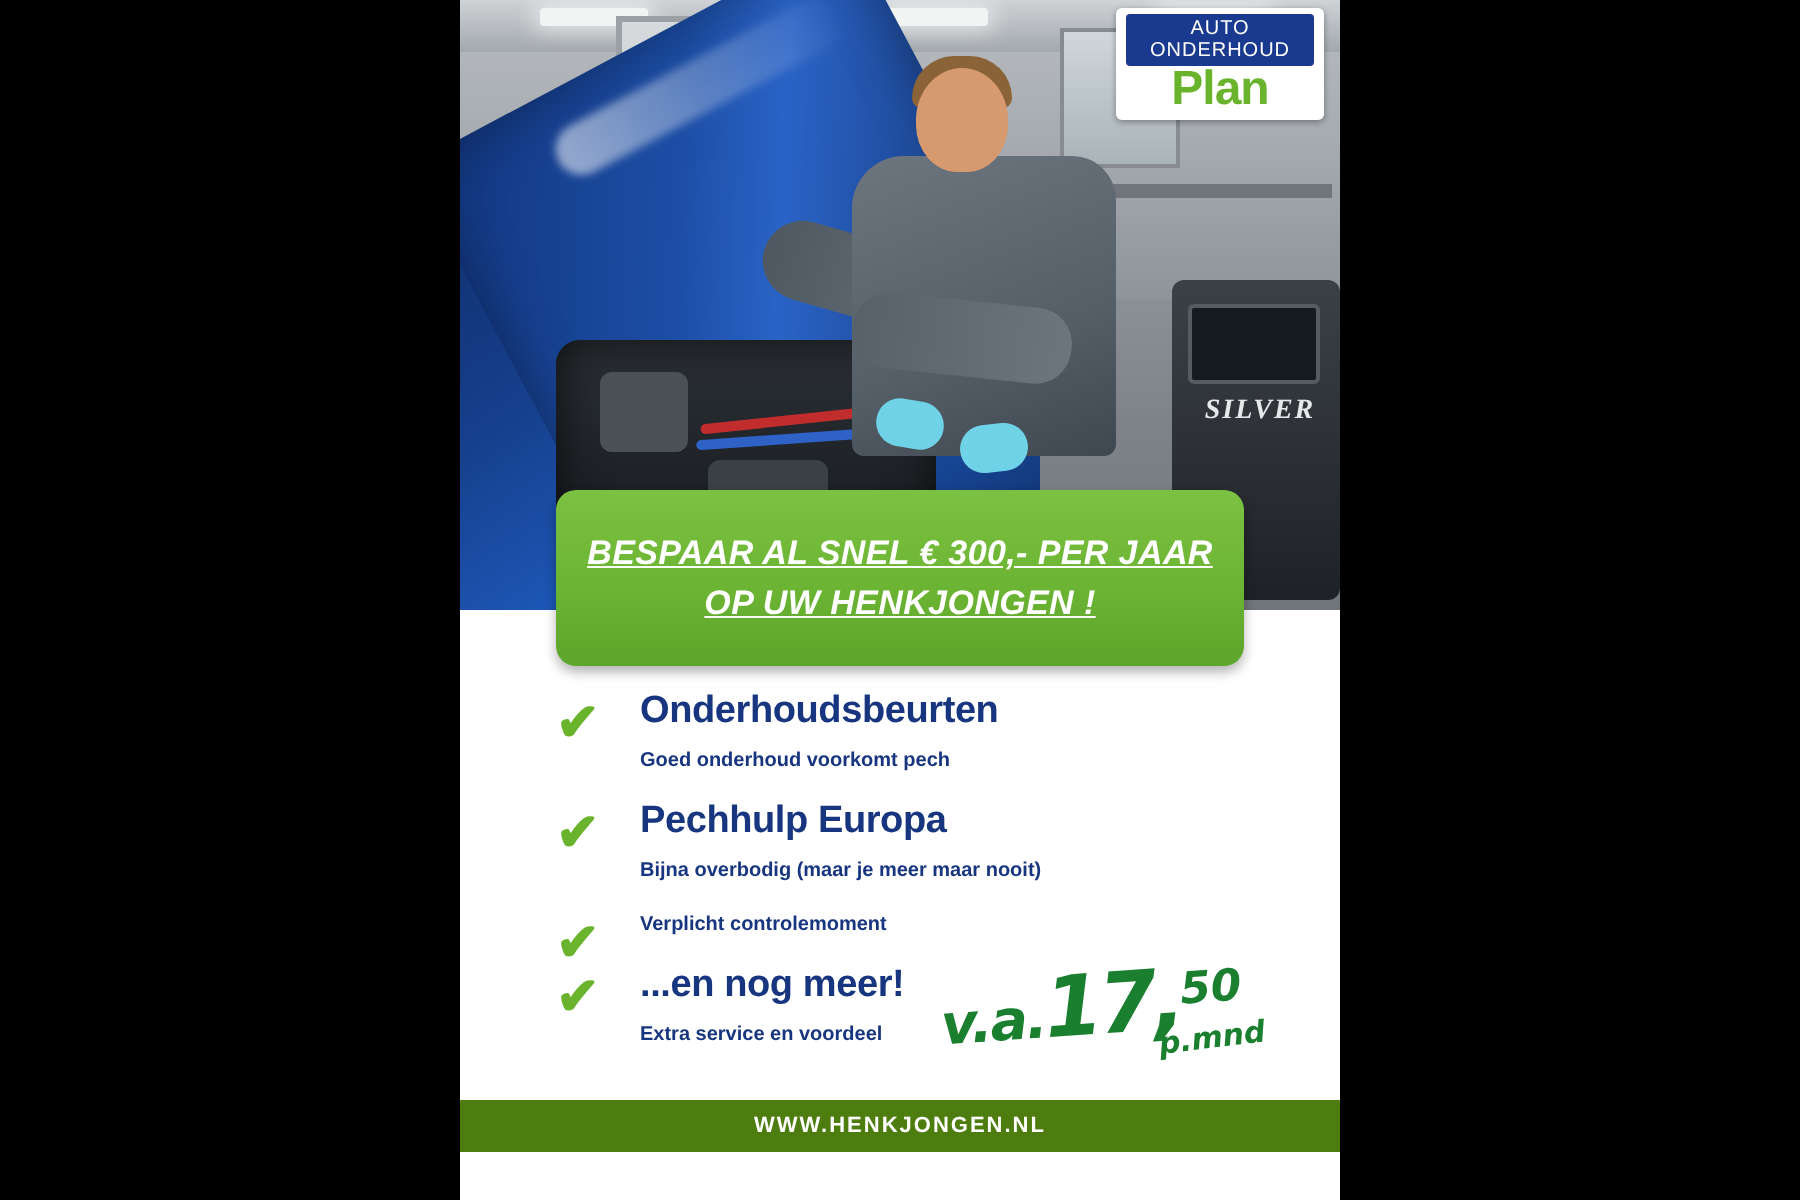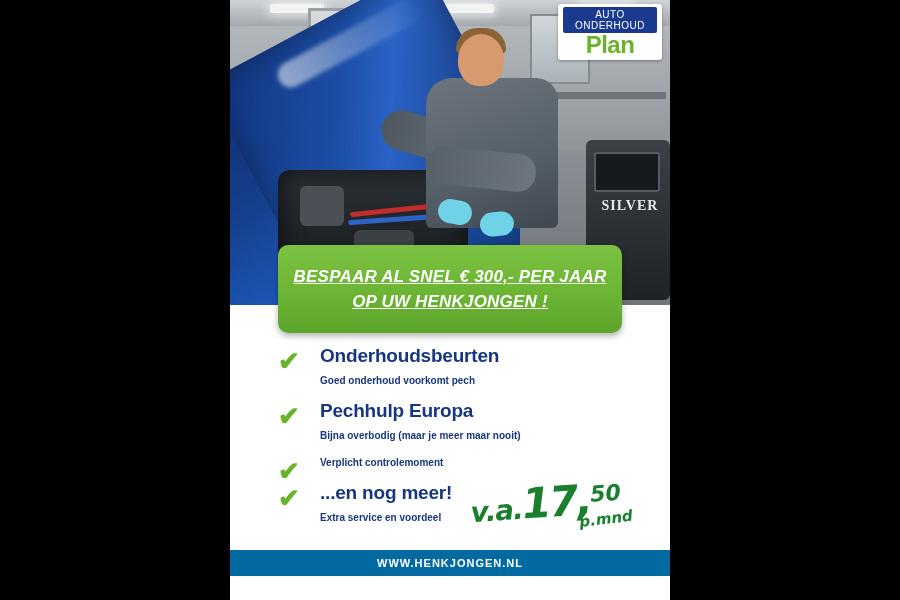--- a/index.html
+++ b/index.html
@@ -142,21 +142,21 @@
     background: linear-gradient(#3c4147, #1e2226);
     border-radius: 6px;
   }
   .cart-screen {
     position: absolute; left: 364px; top: 152px; width: 66px; height: 40px;
     background: #151a1e; border: 2px solid #555b61; box-sizing: border-box;
     border-radius: 3px;
   }
   .cart-label {
     position: absolute; left: 366px; top: 198px; width: 68px; height: 20px;
-    color: #e6e9ea; font-size: 14px; font-weight: bold; 
+    color: #e6e9ea; font-size: 14px; font-weight: bold; font-style: italic;
     letter-spacing: 1px; text-align: center;
     font-family: "Liberation Serif", serif;
   }
   .drum {
     position: absolute; left: 230px; top: 60px; width: 26px; height: 42px;
     background: #c02c2c; border-radius: 3px;
   }
 
   
   #logo {
@@ -289,21 +289,21 @@
     transform: rotate(-3deg);
   }
 
   
   #footer {
     position: absolute;
     left: 0;
     bottom: 24px;
     width: 440px;
     height: 26px;
-    background: #0369a1;
+    background: #4d7c0f;
     color: #ffffff;
     font-size: 11px;
     font-weight: bold;
     letter-spacing: 1px;
     display: flex;
     align-items: center;
     justify-content: center;
   }
   #footer-pad {
     position: absolute;

